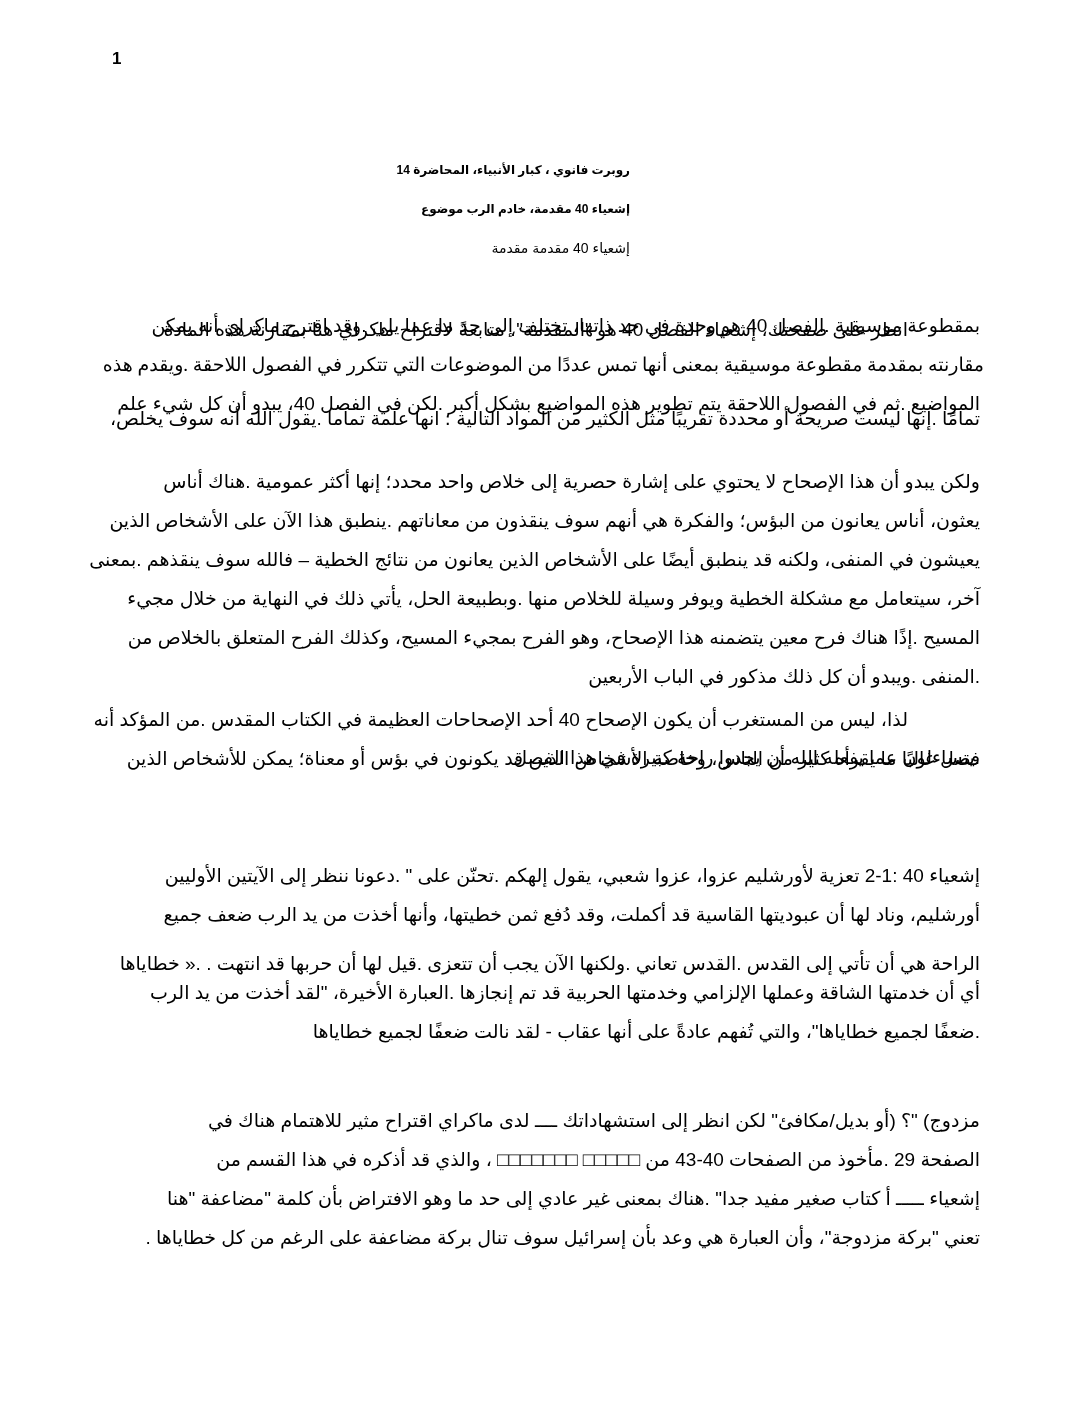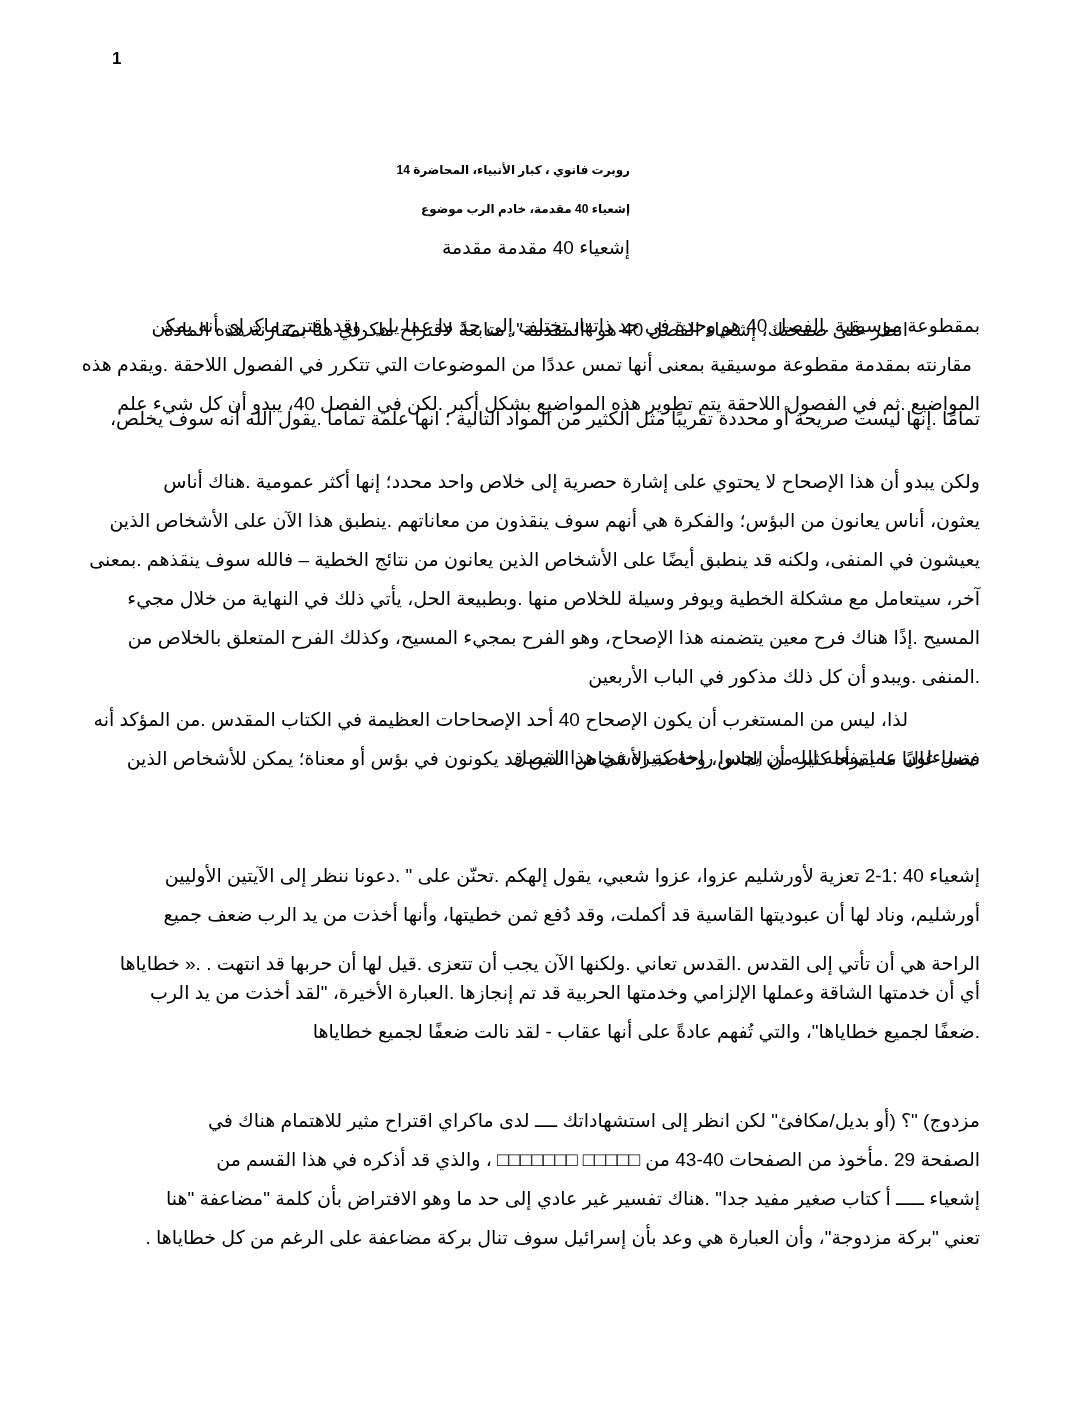--- a/index.html
+++ b/index.html
@@ -38,39 +38,39 @@
       line-height: 24px;
       direction: rtl;
       unicode-bidi: plaintext;
       text-align: right;
     }
     .heading {
       font-weight: bold;
       font-size: 12px;
     }
     .sub {
-      font-size: 19px;
+      font-size: 14px;
       text-align: right;
     }
   </style>
 </head>
 <body>
 
 <div class="page-number">1</div>
 
 <div class="doc">
 
   <div class="line heading" style="top:158px; right:458px;">روبرت فانوي ، كبار الأنبياء، المحاضرة 14</div>
   <div class="line heading" style="top:197px; right:458px;">إشعياء 40 مقدمة، خادم الرب موضوع</div>
   <div class="line sub" style="top:236px; right:458px;">إشعياء 40 مقدمة مقدمة</div>
 
   <div>
     <div class="line" style="top:275px; right:180px;margin-top:43px;">انظر على صفحتك، إشعياء الفصل 40 هو "المقدمة"، متابعةً لاقتراح ماكراي هنا بمقارنة هذه المادة</div>
     <div class="line" style="top:314px; right:108px;">بمقطوعة موسيقية .الفصل 40 هو وحدة في حد ذاتها، تختلف إلى حد ما عما يلي .وقد اقترح ماكراي أنه يمكن</div>
-    <div class="line" style="top:353px; right:116px;">مقارنته بمقدمة مقطوعة موسيقية بمعنى أنها تمس عددًا من الموضوعات التي تتكرر في الفصول اللاحقة .ويقدم هذه</div>
+    <div class="line" style="top:353px; right:104px;font-family:Liberation Serif, serif;">مقارنته بمقدمة مقطوعة موسيقية بمعنى أنها تمس عددًا من الموضوعات التي تتكرر في الفصول اللاحقة .ويقدم هذه</div>
     <div class="line" style="top:392px; right:108px;">المواضيع .ثم في الفصول اللاحقة يتم تطوير هذه المواضيع بشكل أكبر .لكن في الفصل 40، يبدو أن كل شيء علم</div>
     <div class="line" style="top:407px; right:108px;margin-left:12px;">تمامًا .إنها ليست صريحة أو محددة تقريبًا مثل الكثير من المواد التالية ؛ انها علمة تماما .يقول الله أنه سوف يخلص،</div>
     <div class="line" style="top:470px; right:108px;">ولكن يبدو أن هذا الإصحاح لا يحتوي على إشارة حصرية إلى خلاص واحد محدد؛ إنها أكثر عمومية .هناك أناس</div>
     <div class="line" style="top:509px; right:108px;">يعثون، أناس يعانون من البؤس؛ والفكرة هي أنهم سوف ينقذون من معاناتهم .ينطبق هذا الآن على الأشخاص الذين</div>
     <div class="line" style="top:548px; right:108px;">يعيشون في المنفى، ولكنه قد ينطبق أيضًا على الأشخاص الذين يعانون من نتائج الخطية – فالله سوف ينقذهم .بمعنى</div>
     <div class="line" style="top:587px; right:108px;">آخر، سيتعامل مع مشكلة الخطية ويوفر وسيلة للخلاص منها .وبطبيعة الحل، يأتي ذلك في النهاية من خلال مجيء</div>
     <div class="line" style="top:626px; right:108px;">المسيح .إذًا هناك فرح معين يتضمنه هذا الإصحاح، وهو الفرح بمجيء المسيح، وكذلك الفرح المتعلق بالخلاص من</div>
     <div class="line" style="top:665px; right:108px;">.المنفى .ويبدو أن كل ذلك مذكور في الباب الأربعين</div>
   </div>
 
@@ -84,17 +84,17 @@
     <div class="line" style="top:864px; right:108px;">إشعياء 40 :1-2 تعزية لأورشليم  عزوا، عزوا شعبي، يقول إلهكم .تحنّن على " .دعونا ننظر إلى الآيتين الأوليين</div>
     <div class="line" style="top:903px; right:108px;">أورشليم، وناد لها أن عبوديتها القاسية قد أكملت، وقد دُفع ثمن خطيتها، وأنها أخذت من يد الرب ضعف جميع</div>
     <div class="line" style="top:942px; right:108px;margin-top:10px;">الراحة هي أن تأتي إلى القدس .القدس تعاني .ولكنها الآن يجب أن تتعزى .قيل لها أن حربها قد انتهت . .« خطاياها</div>
     <div class="line" style="top:981px; right:108px;">أي أن خدمتها الشاقة وعملها الإلزامي وخدمتها الحربية قد تم إنجازها .العبارة الأخيرة، "لقد أخذت من يد الرب</div>
     <div class="line" style="top:1020px; right:108px;">.ضعفًا لجميع خطاياها"، والتي تُفهم عادةً على أنها عقاب - لقد نالت ضعفًا لجميع خطاياها</div>
   </div>
 
   <div>
     <div class="line" style="top:1109px; right:108px;">مزدوج) "؟ (أو بديل/مكافئ"        لكن انظر إلى استشهاداتك ــــ لدى ماكراي اقتراح مثير للاهتمام هناك في</div>
     <div class="line" style="top:1148px; right:108px;">الصفحة 29 .مأخوذ من الصفحات 40-43 من □□□□□ □□□□□□□ ، والذي قد أذكره في هذا القسم من</div>
-    <div class="line" style="top:1187px; right:108px;">إشعياء ـــــ أ كتاب صغير مفيد جدا" .هناك تفسير غير عادي إلى حد ما وهو الافتراض بأن كلمة "مضاعفة "هنا</div>
+    <div class="line" style="top:1187px; right:108px;">إشعياء ـــــ أ كتاب صغير مفيد جدا" .هناك بمعنى غير عادي إلى حد ما وهو الافتراض بأن كلمة "مضاعفة "هنا</div>
     <div class="line" style="top:1226px; right:108px;">تعني "بركة مزدوجة"، وأن العبارة هي وعد بأن إسرائيل سوف تنال بركة مضاعفة على الرغم من كل خطاياها .</div>
   </div>
 
 </div>
 
 </body></html>

